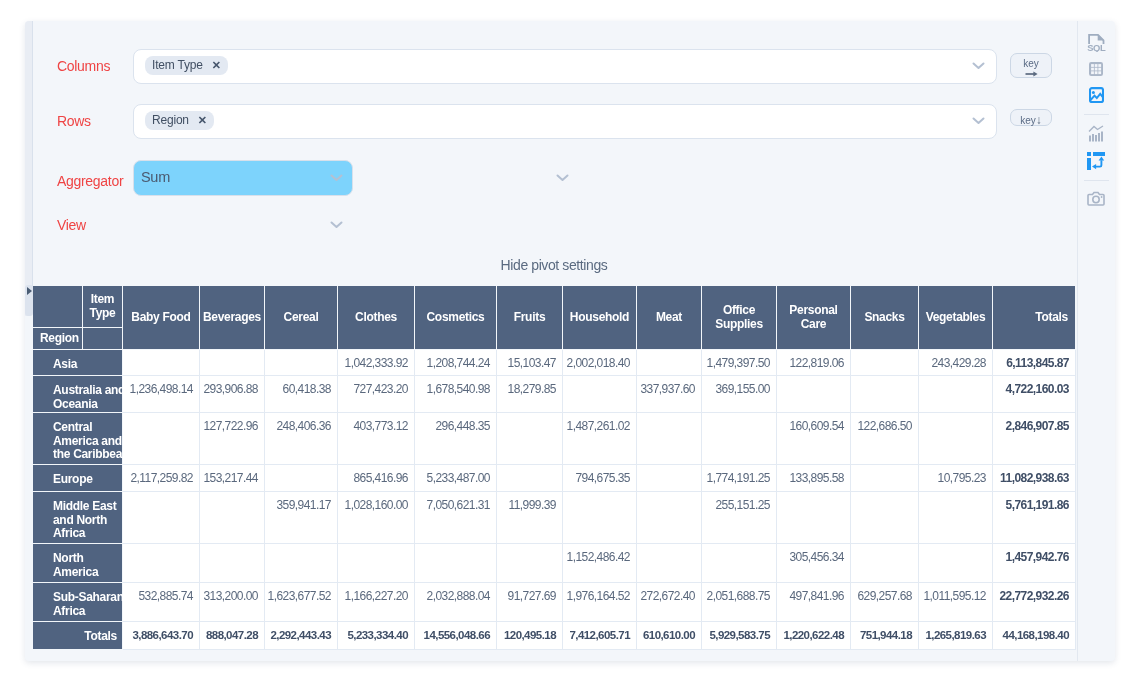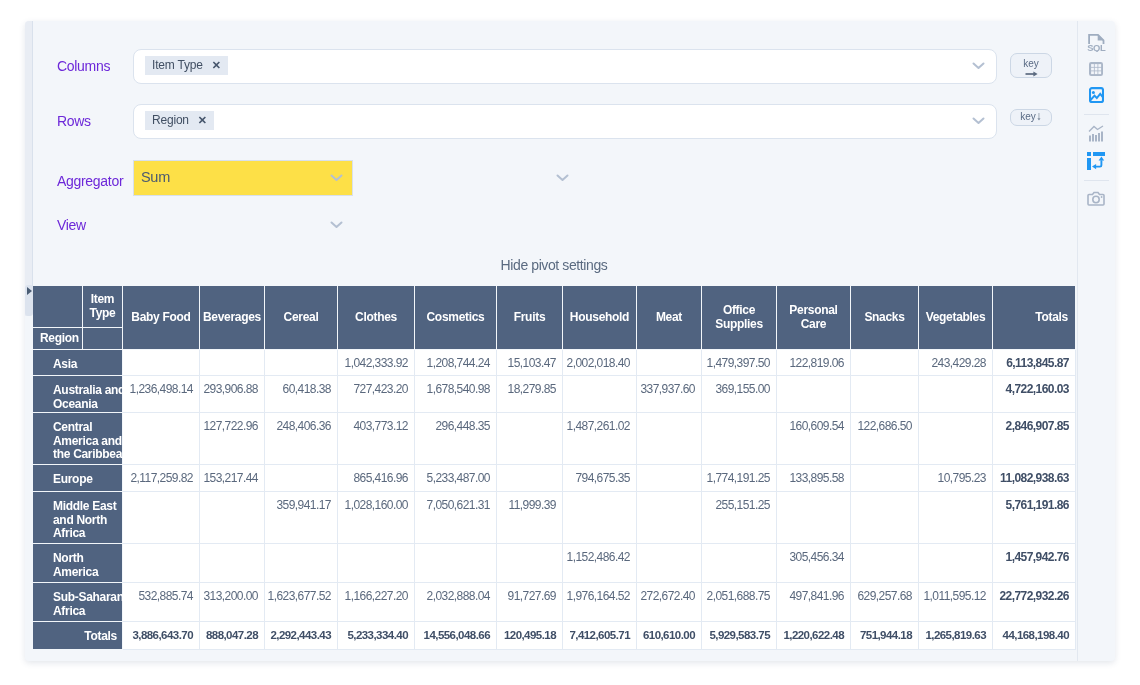--- a/index.html
+++ b/index.html
@@ -1,23 +1,23 @@
 <!DOCTYPE html>
 <html><head><meta charset="utf-8"><style>
 *{margin:0;padding:0;box-sizing:border-box}
 html,body{width:1140px;height:685px;background:#fff;font-family:"Liberation Sans",sans-serif;overflow:hidden}
 #stage{position:relative;width:1140px;height:685px}
 .card{position:absolute;left:25px;top:21px;width:1090px;height:640px;background:#f3f6fa;border-radius:4px;box-shadow:0 2px 6px rgba(60,80,110,.14)}
 .strip{position:absolute;left:25px;top:21px;width:8px;height:295px;background:#e9edf4;border-right:1px solid #d9e1ec;border-radius:4px 0 6px 0}
 .thumb{position:absolute;left:25px;top:285px;width:8px;height:31px;background:#dce3ee;border-radius:3px}
 .tri{position:absolute;left:27px;top:287px;width:0;height:0;border-left:5px solid #4a5c74;border-top:4.5px solid transparent;border-bottom:4.5px solid transparent}
-.lbl{position:absolute;left:57px;font-size:14px;color:#6d28d9;letter-spacing:-.3px}
+.lbl{position:absolute;left:57px;font-size:14px;color:#ef4444;letter-spacing:-.3px}
 .inp{position:absolute;left:133px;width:864px;height:35px;background:#fff;border:1px solid #dbe3ee;border-radius:8px}
-.sel{position:absolute;height:36px;background:#fde047;border:1px solid #d8e0eb;border-radius:0;font-size:14.5px;color:#4b5a70;letter-spacing:-.3px;line-height:33px;padding-left:7px}
-.tag{position:absolute;height:19px;background:#e3e9f2;border-radius:0;font-size:12px;color:#414f63;letter-spacing:-.2px;line-height:19px;padding:0 7px}
+.sel{position:absolute;height:36px;background:#7dd3fc;border:1px solid #d8e0eb;border-radius:8px;font-size:14.5px;color:#4b5a70;letter-spacing:-.3px;line-height:33px;padding-left:7px}
+.tag{position:absolute;height:19px;background:#e3e9f2;border-radius:8px;font-size:12px;color:#414f63;letter-spacing:-.2px;line-height:19px;padding:0 7px}
 .tag b{font-weight:bold;color:#46566c;font-size:11px;margin-left:9px}
 .keybtn{position:absolute;left:1010px;background:#eef2f8;border:1px solid #ccd7e5;border-radius:7px;color:#5a6b85;font-size:10px;text-align:center}
 .chev{position:absolute;width:13px;height:8px}
 .hide{position:absolute;left:33px;top:257px;width:1042px;text-align:center;font-size:14px;color:#5a6a80;letter-spacing:-.4px}
 .tblwrap{position:absolute;left:33px;top:286px}
 table.pvt{border-collapse:separate;border-spacing:0;table-layout:fixed;width:1043px}
 table.pvt th{background:#506380;color:#fff;font-size:12px;font-weight:bold;letter-spacing:-.3px;line-height:13.5px;border-right:1px solid #f2f6fa;border-bottom:1px solid #f2f6fa}
 table.pvt th.cl{text-align:center;vertical-align:middle;padding:3px 2px;white-space:nowrap}
 table.pvt th.axis{text-align:center;vertical-align:middle;padding:3px 2px}
 table.pvt th.axis.rg{text-align:left;padding-left:7px}
@@ -49,21 +49,21 @@
         <line x1="0.5" y1="3" x2="9" y2="3" stroke="#5c6b80" stroke-width="1.7"></line>
         <path d="M8.4 0.4 L12.6 3 L8.4 5.6 Z" fill="#5c6b80"></path>
       </svg></div>
 
 <div class="lbl" style="top:112.5px">Rows</div>
 <div class="inp" style="top:104px"></div>
 <div class="tag" style="left:145px;top:111px">Region<b>✕</b></div>
 <svg class="chev" style="left:972px;top:117px" viewBox="0 0 13 8">
       <path d="M1.5 1.5 L6.5 6 L11.5 1.5" fill="none" stroke="#b4c0d2" stroke-width="2" stroke-linecap="round" stroke-linejoin="round"></path>
     </svg>
-<div class="keybtn" style="top:109px;width:42px;height:17px;line-height:13px">key<span style="font-size:12px;color:#5c6b80">↓</span></div>
+<div class="keybtn" style="top:109px;width:42px;height:17px;line-height:20px">key<span style="font-size:12px;color:#5c6b80">↓</span></div>
 
 <div class="lbl" style="top:173px">Aggregator</div>
 <div class="sel" style="left:133px;top:160px;width:220px">Sum</div>
 <svg class="chev" style="left:330px;top:174px" viewBox="0 0 13 8">
       <path d="M1.5 1.5 L6.5 6 L11.5 1.5" fill="none" stroke="#b4c0d2" stroke-width="2" stroke-linecap="round" stroke-linejoin="round"></path>
     </svg>
 <svg class="chev" style="left:556px;top:174px" viewBox="0 0 13 8">
       <path d="M1.5 1.5 L6.5 6 L11.5 1.5" fill="none" stroke="#b4c0d2" stroke-width="2" stroke-linecap="round" stroke-linejoin="round"></path>
     </svg>
 

